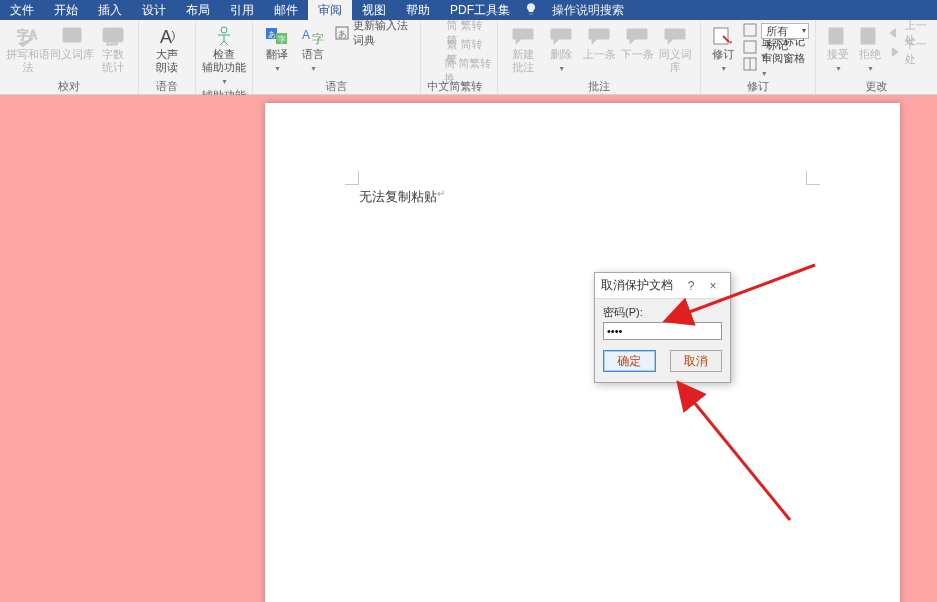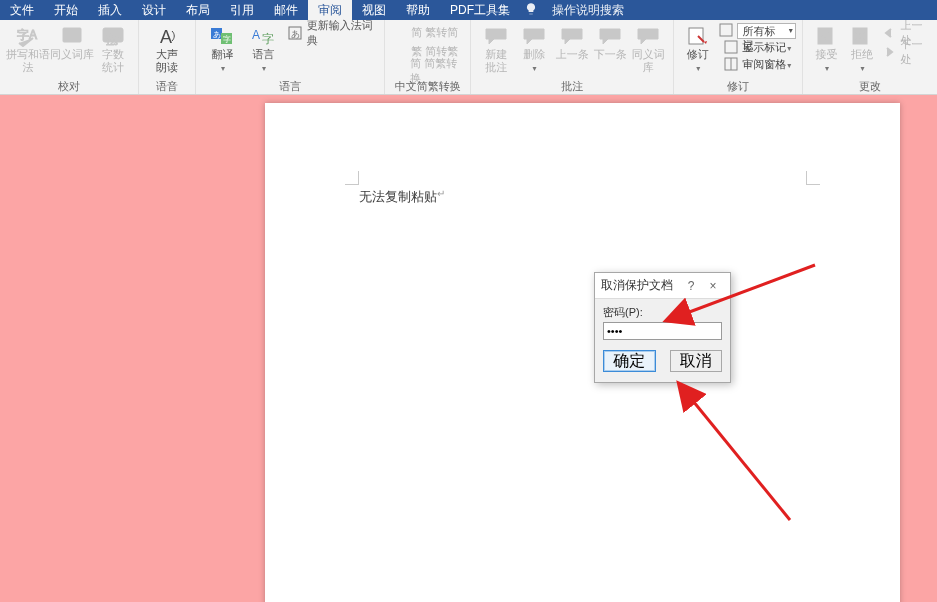--- a/index.html
+++ b/index.html
@@ -137,21 +137,21 @@
     width:100%; height:18px;
     border:1px solid #9a9a9a; background:#fff;
     font-size:11px; padding:0 3px;
   }
   .dialog .btns {
     display:flex; justify-content:center; gap:14px;
     padding: 0 8px 10px 8px;
   }
   .dialog .btns button {
     width:58px; height:22px;
-    font-size:16px; color:#000000;
+    font-size:12px; color:#c2410c;
     background:#efefef;
     border:1px solid #a8a8a8;
     cursor:pointer;
   }
   .dialog .btns button.primary {
     border:1px solid #3b8bd8;
     box-shadow: 0 0 0 1px #a9cdee inset;
     background:#eaf3fb;
   }
 
@@ -228,20 +228,36 @@
               <path d="M18 6c3 3 3 7 0 10" stroke="#4a4a4a" fill="none"></path>
             </svg>
         </span>
         <span style="white-space:pre-line">大声
 朗读</span>
       </div>
     </div>
     <div class="group-label">语音</div>
   </div>
 
+  <div class="group">
+    <div class="controls">
+      <div class="big-btn">
+        <span class="ico">
+          <svg width="26" height="22">
+              <circle cx="13" cy="5" r="3" fill="none" stroke="#4a8"></circle>
+              <path d="M7 10h12M13 10v6m-4 4l4-4 4 4" stroke="#4a8" fill="none"></path>
+            </svg>
+        </span>
+        <span style="white-space:pre-line">检查
+辅助功能</span>
+        <span class="caret"></span>
+      </div>
+    </div>
+    <div class="group-label">辅助功能</div>
+  </div>
 
   <div class="group">
     <div class="controls">
       <div class="big-btn">
         <span class="ico">
           <svg width="26" height="22">
               <rect x="2" y="3" width="11" height="11" fill="#3a7bd5"></rect>
               <rect x="12" y="8" width="11" height="11" fill="#6fbf73"></rect>
               <text x="4" y="12" font-size="8" fill="#fff">あ</text>
               <text x="14" y="17" font-size="8" fill="#fff">字</text>

